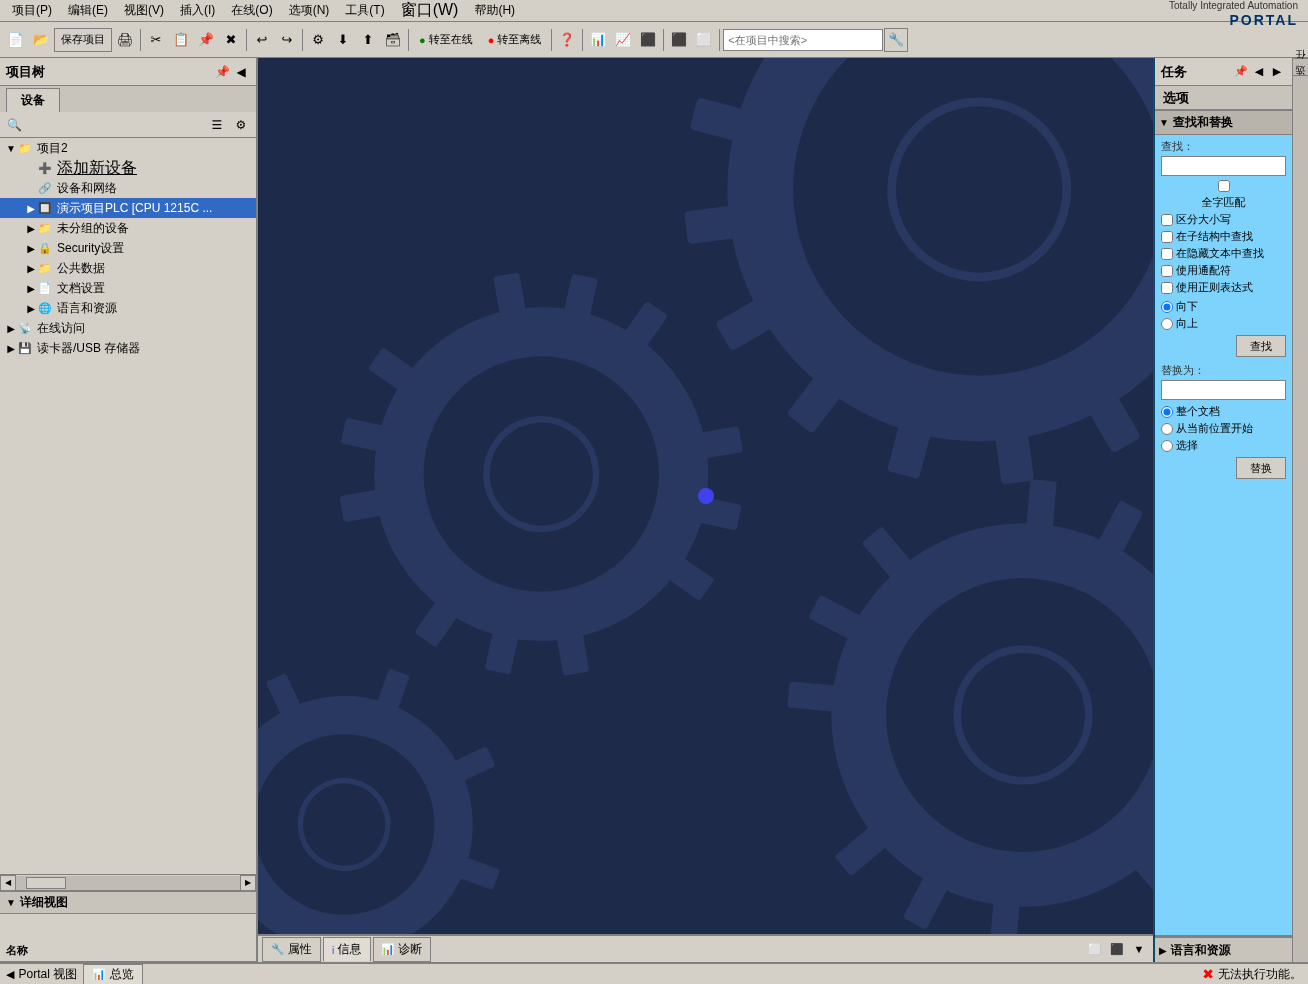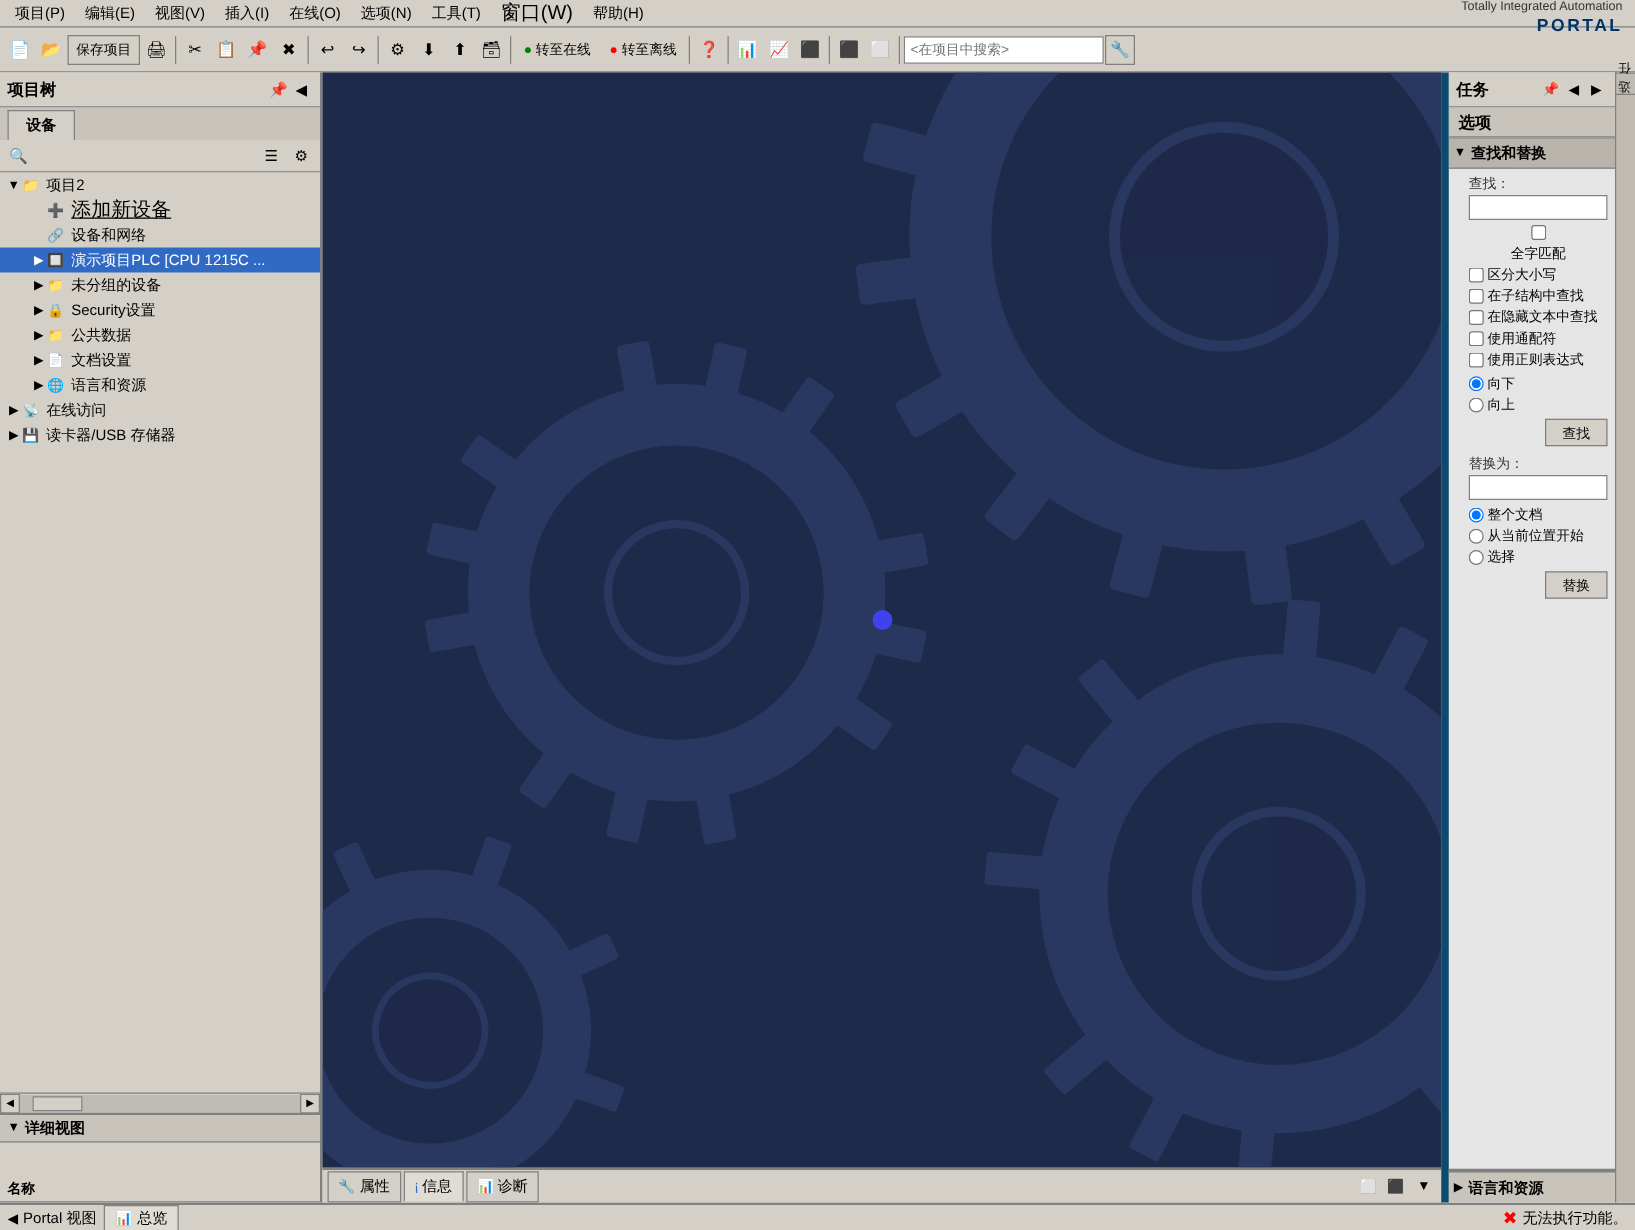--- a/index.html
+++ b/index.html
@@ -277,21 +277,21 @@
         <span>诊断</span>
       </div>
       <div style="flex:1;"></div>
       <div style="width:20px;height:20px;background:#d4d0c8;border:1px solid transparent;display:flex;align-items:center;justify-content:center;cursor:pointer;font-size:11px;">⬜</div>
       <div style="width:20px;height:20px;background:#d4d0c8;border:1px solid transparent;display:flex;align-items:center;justify-content:center;cursor:pointer;font-size:11px;">⬛</div>
       <div style="width:20px;height:20px;background:#d4d0c8;border:1px solid transparent;display:flex;align-items:center;justify-content:center;cursor:pointer;font-size:11px;">▼</div>
     </div>
 
   </div>
 
-  <div style="width:155px;background:#e5e5e5;border-left:6px solid #0c4a6e;display:flex;">
+  <div style="width:155px;background:#7dd3fc;border-left:2px solid #0c4a6e;display:flex;">
     <div style="flex:1;display:flex;flex-direction:column;overflow:hidden;">
 
       <div style="height:28px;background:#d4d0c8;display:flex;align-items:center;padding:0 6px;border-bottom:1px solid #808080;">
         <span style="font-size:13px;font-weight:bold;flex:1;">任务</span>
         <div style="width:18px;height:18px;display:flex;align-items:center;justify-content:center;cursor:pointer;font-size:11px;">📌</div>
         <div style="width:18px;height:18px;display:flex;align-items:center;justify-content:center;cursor:pointer;font-size:11px;">◀</div>
         <div style="width:18px;height:18px;display:flex;align-items:center;justify-content:center;cursor:pointer;font-size:11px;">▶</div>
       </div>
 
       <div style="border-bottom:1px solid #808080;">
@@ -299,21 +299,21 @@
           <span style="margin-right:4px;font-size:10px;"></span>
           <span style="font-size:13px;font-weight:bold;text-align:center;">选项</span>
         </div>
       </div>
 
       <div style="border-bottom:1px solid #808080;flex:1;overflow-y:auto;">
         <div style="height:24px;background:#b8b4ac;display:flex;align-items:center;padding:0 4px;cursor:pointer;border-bottom:1px solid #808080;">
           <span style="margin-right:4px;font-size:10px;">▼</span>
           <span style="font-size:12px;font-weight:bold;">查找和替换</span>
         </div>
-        <div style="padding:4px 6px;margin-left:10px;">
+        <div style="padding:4px 6px;">
           
           <div style="font-size:11px;color:#333;margin-bottom:2px;">查找：</div>
           
           <input type="text" style="width: 100%; height: 20px; border: 1px solid rgb(128, 128, 128); font-size: 11px; padding: 0px 3px; background: white; margin-bottom: 4px;">
 
           
           <div style="margin-bottom:2px;display:flex;align-items:center;gap:3px;flex-direction:column;">
             <input type="checkbox" style="width: 12px; height: 12px;">
             <span style="font-size:11px;">全字匹配</span>
           </div>

